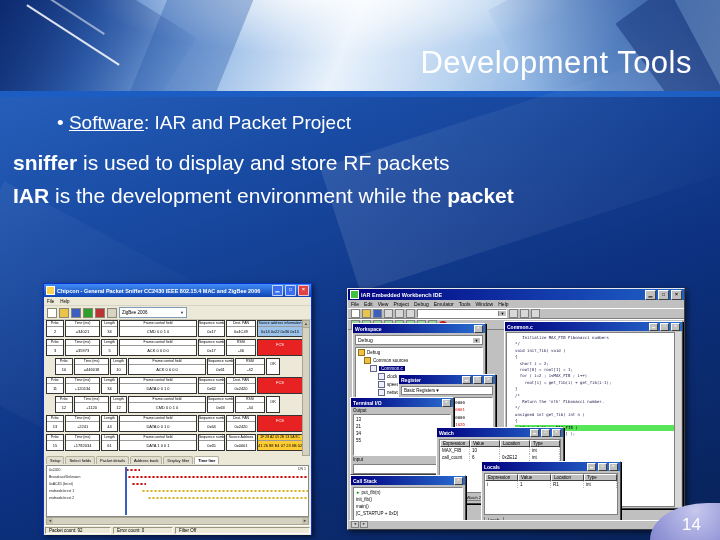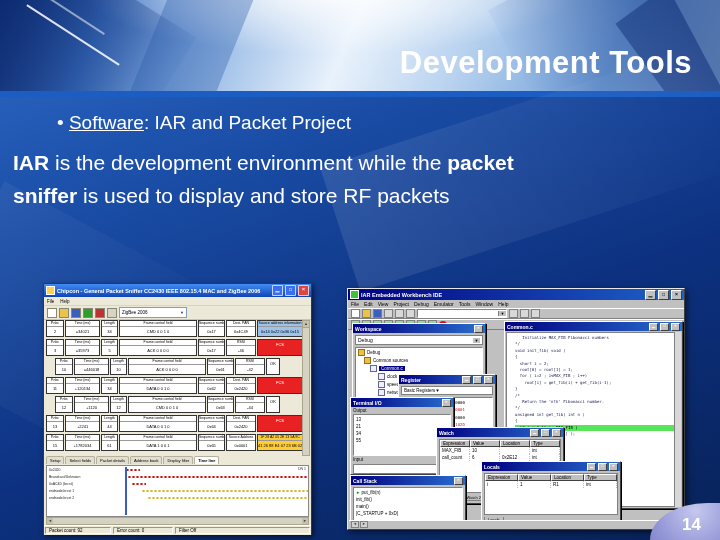--- a/index.html
+++ b/index.html
@@ -18,30 +18,30 @@
   .s3{right:30px;top:-40px;width:170px;height:180px;transform:rotate(-28deg);
       background:linear-gradient(90deg,rgba(140,175,225,.15),rgba(15,50,130,.55));}
   .s4{right:-30px;top:-20px;width:100px;height:150px;transform:rotate(-36deg);background:rgba(10,40,110,.45);}
   .streak{position:absolute;background:rgba(255,255,255,.85);height:2px;}
   .st1{left:18px;top:34px;width:110px;transform:rotate(33deg);}
   .st2{left:40px;top:14px;width:70px;transform:rotate(33deg);opacity:.6;}
   .bstreak{position:absolute;background:linear-gradient(90deg,rgba(255,255,255,.10),rgba(255,255,255,0));}
   .b1{left:330px;top:100px;width:420px;height:130px;transform:rotate(-18deg);}
   .b2{left:-60px;top:240px;width:300px;height:200px;transform:rotate(28deg);opacity:.5;}
   #rule{position:absolute;left:0;top:91px;width:720px;height:6px;background:#1b5dc2;}
-  #title{position:absolute;right:28px;top:45px;color:#fff;font-size:31px;font-weight:bold;letter-spacing:.5px;}
+  #title{position:absolute;right:28px;top:45px;color:#fff;font-size:31px;font-weight:normal;letter-spacing:.5px;}
   
   #bullet{position:absolute;left:57px;top:112px;color:#fff;font-size:19px;}
   #bullet .lead{text-decoration:underline;}
   #para{position:absolute;left:13px;top:146px;width:702px;color:#fff;font-size:21px;line-height:33px;}
   #para b{font-weight:bold;}
   #dome{position:absolute;left:650px;top:503px;width:130px;height:37px;
     border-radius:65px 65px 0 0/42px 42px 0 0;
     background:radial-gradient(circle at 35% 20%,#c6c8ee,#9396d6 45%,#6e72bb 85%);}
-  #pagenum{position:absolute;left:32px;top:12px;color:#fff;font-size:17px;font-weight:bold;text-align:right;}
+  #pagenum{position:absolute;left:32px;top:12px;color:#fff;font-size:17px;font-weight:normal;text-align:right;}
   
   #sniffer{position:absolute;left:43px;top:283px;width:267px;height:250px;background:#ece9d8;
     border:1px solid #0831d9;box-shadow:2px 2px 5px rgba(0,0,0,.55);font-size:4px;color:#000;}
   .xp-title{height:13px;background:linear-gradient(180deg,#418cf5,#0f45b5);display:flex;align-items:center;
     color:#fff;font-size:5.5px;font-weight:bold;padding:0 2px;gap:2px;}
   .xp-title .t{flex:1;overflow:hidden;white-space:nowrap;}
   .xp-ic{width:7px;height:7px;background:#ffd34d;border:1px solid #fff;}
   .xp-btn{width:9px;height:9px;border-radius:1px;border:1px solid rgba(255,255,255,.7);color:#fff;
     font-size:5px;line-height:7px;text-align:center;}
   .xp-btn.n{background:#3b6ff0;} .xp-btn.c{background:#e04343;}
@@ -167,22 +167,22 @@
   <div id="rule"></div>
   <div class="bstreak b1"></div>
   <div class="bstreak b2"></div>
   <div id="title">Development Tools</div>
 
   <div id="bullet">
     <span>•</span>
     <span class="lead">Software</span><span>: IAR and Packet Project</span>
   </div>
   <div id="para">
+    <div><b>sniffer</b><span> is used to display and store RF packets</span></div>
     <div><b>IAR</b><span> is the development environment while the </span><b>packet</b></div>
-    <div><b>sniffer</b><span> is used to display and store RF packets</span></div>
   </div>
 
   <div id="sniffer">
     <div class="xp-title">
       <span class="xp-ic"></span>
       <span class="t">Chipcon - General Packet Sniffer CC2430 IEEE 802.15.4 MAC and ZigBee 2006</span>
       <span class="xp-btn n">▁</span>
       <span class="xp-btn n">□</span>
       <span class="xp-btn c">×</span>
     </div>

